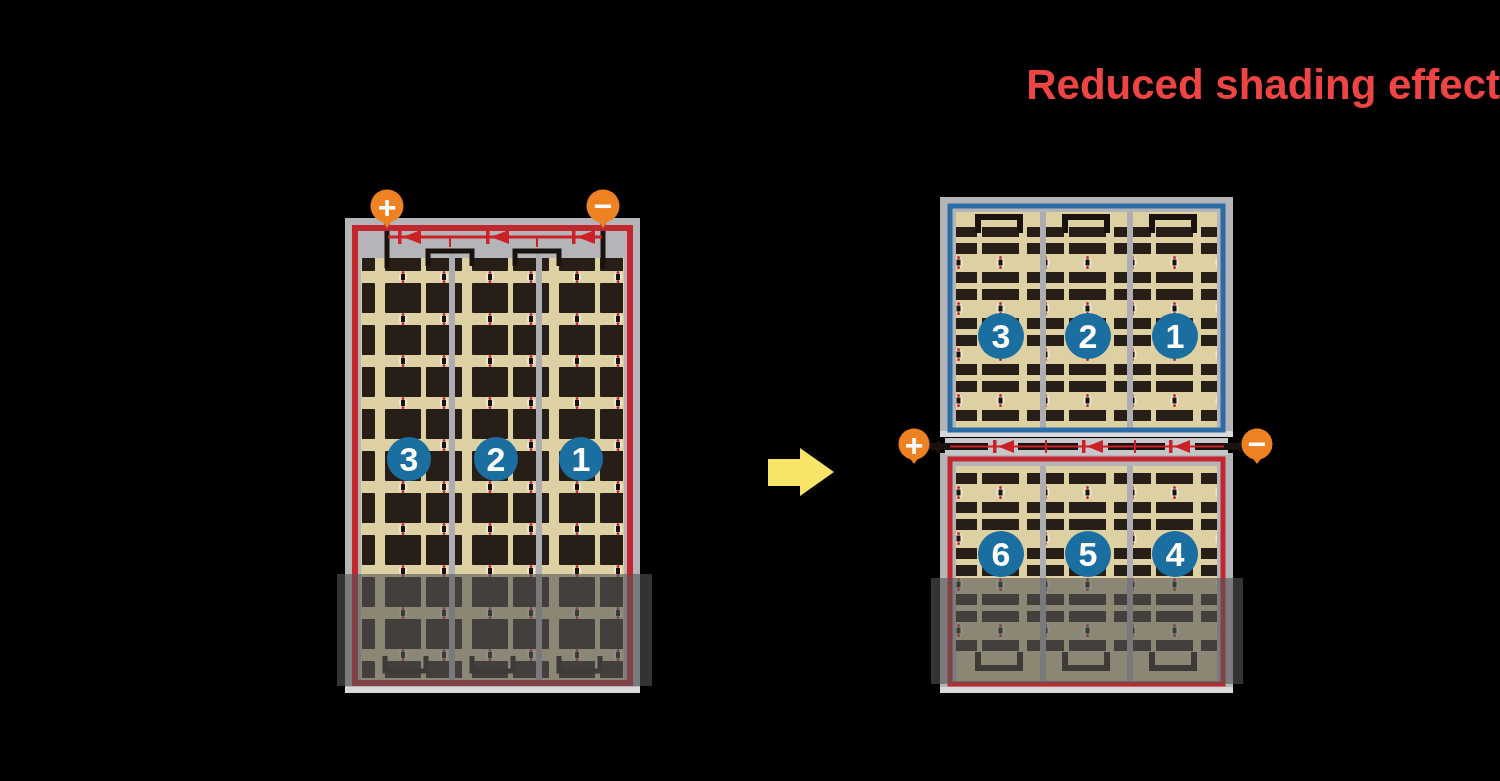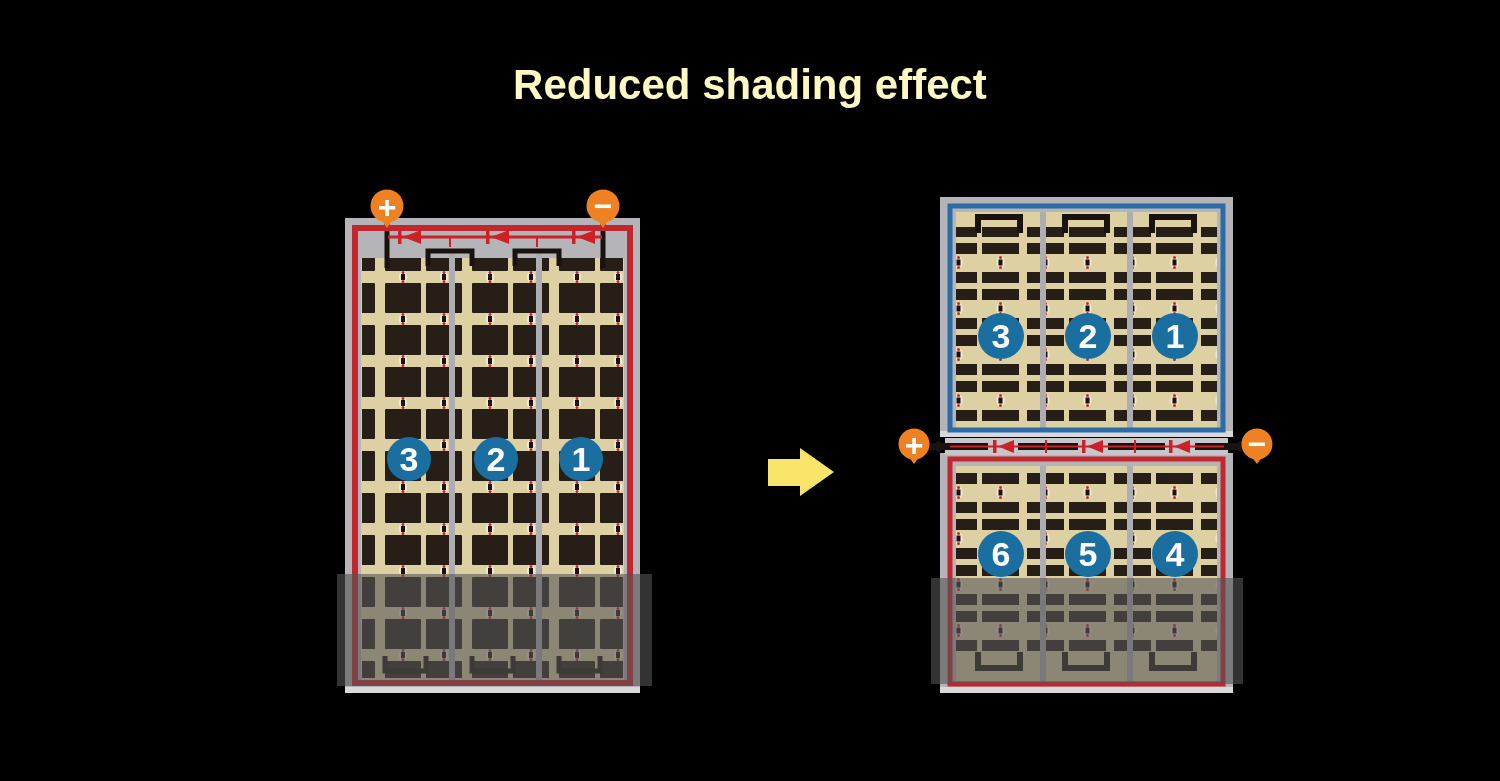--- a/index.html
+++ b/index.html
@@ -2,21 +2,21 @@
 <html><head>
 <meta charset="utf-8">
 <style>
   html,body{margin:0;padding:0;background:#000;}
   .stage{
     position:relative;width:1500px;height:781px;background:#000000;
     overflow:hidden;font-family:"Liberation Sans",sans-serif;
   }
   .title{
     position:absolute;left:0;top:64px;width:100%;margin:0;
-    text-align:center;color:#fef9c3;font-size:42px;font-weight:bold;
+    text-align:right;color:#ef4444;font-size:42px;font-weight:bold;
     letter-spacing:0px;line-height:1;
   }
   svg{position:absolute;display:block;}
   svg text{font-family:"Liberation Sans",sans-serif;}
   .badge-text{fill:#ffffff;font-size:34px;font-weight:bold;}
   .terminal-text{fill:#ffffff;font-size:32px;font-weight:bold;}
 </style>
 </head>
 <body>
 

